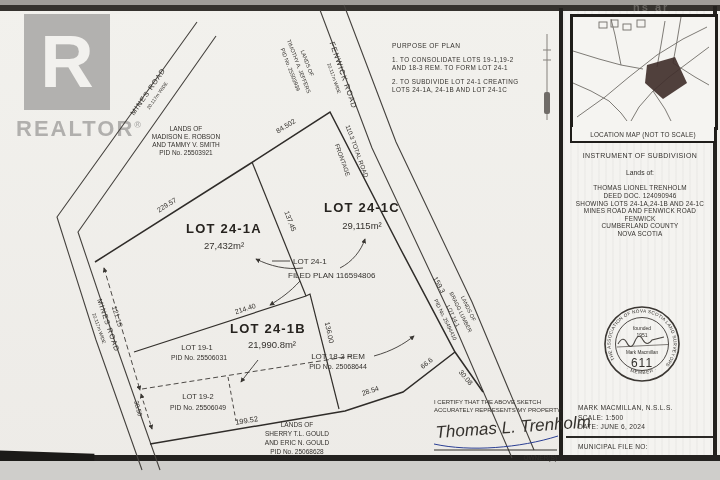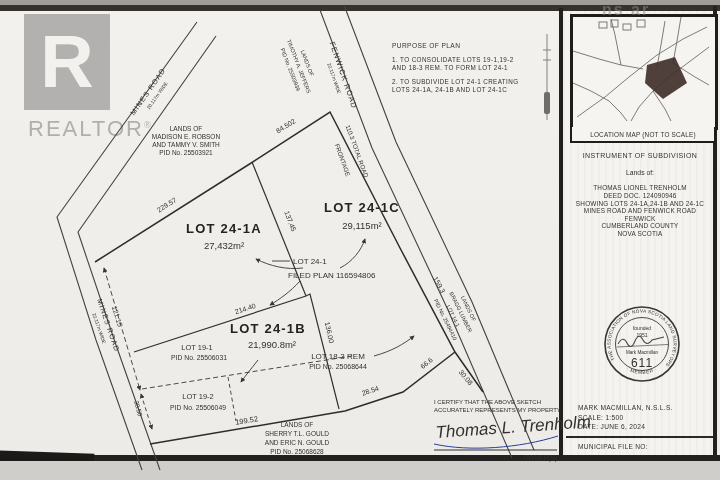--- a/index.html
+++ b/index.html
@@ -15,23 +15,23 @@
   .corner-blob{left:-8px;top:452px;width:102px;height:26px;background:#1b1a18;transform:rotate(2deg);}
   .divider{left:559px;top:8px;width:4px;height:449px;background:#23211e;}
   .right-border{left:713px;top:6px;width:4px;height:451px;background:#23211e;}
   .panel-bg{left:563px;top:11px;width:150px;height:444px;
     background:repeating-linear-gradient(90deg,rgba(0,0,0,.025) 0 2px,rgba(0,0,0,0) 2px 7px),#f4f3f0;}
   
   .rlogo{left:16px;top:14px;width:120px;opacity:.82;}
   .rbox{position:relative;width:86px;height:96px;background:#a5a4a2;margin-left:8px;
         display:flex;align-items:center;justify-content:center;}
   .rbox span{color:#f3f2ef;font-size:74px;font-weight:bold;line-height:1;}
-  .rword{margin-top:6px;font-size:22px;font-weight:normal;letter-spacing:2px;color:#a3a2a0;margin-left:12px;}
+  .rword{margin-top:6px;font-size:22px;font-weight:bold;letter-spacing:2px;color:#a3a2a0;}
   .rword sup{font-size:9px;}
-  .nsar{left:602px;top:1px;font-size:16px;font-weight:bold;letter-spacing:2px;
+  .nsar{left:633px;top:1px;font-size:11px;font-weight:bold;letter-spacing:2px;
         color:#8d8a85;opacity:.55;z-index:6;}
   
   .mapbox{left:570px;top:14px;width:142px;height:110px;border:3px solid #1f1d1a;background:#f5f4f1;z-index:5;}
   .mapstrip{left:570px;top:127px;width:142px;height:14px;border:2px solid #1f1d1a;border-top:none;
             background:#f5f4f1;display:flex;align-items:center;justify-content:center;
             font-size:6.4px;letter-spacing:.2px;z-index:5;}
   
   .inst{left:566px;width:148px;text-align:center;}
   .inst-h{top:152px;font-size:7px;letter-spacing:.4px;}
   .inst-lands{top:169px;font-size:6.8px;}

